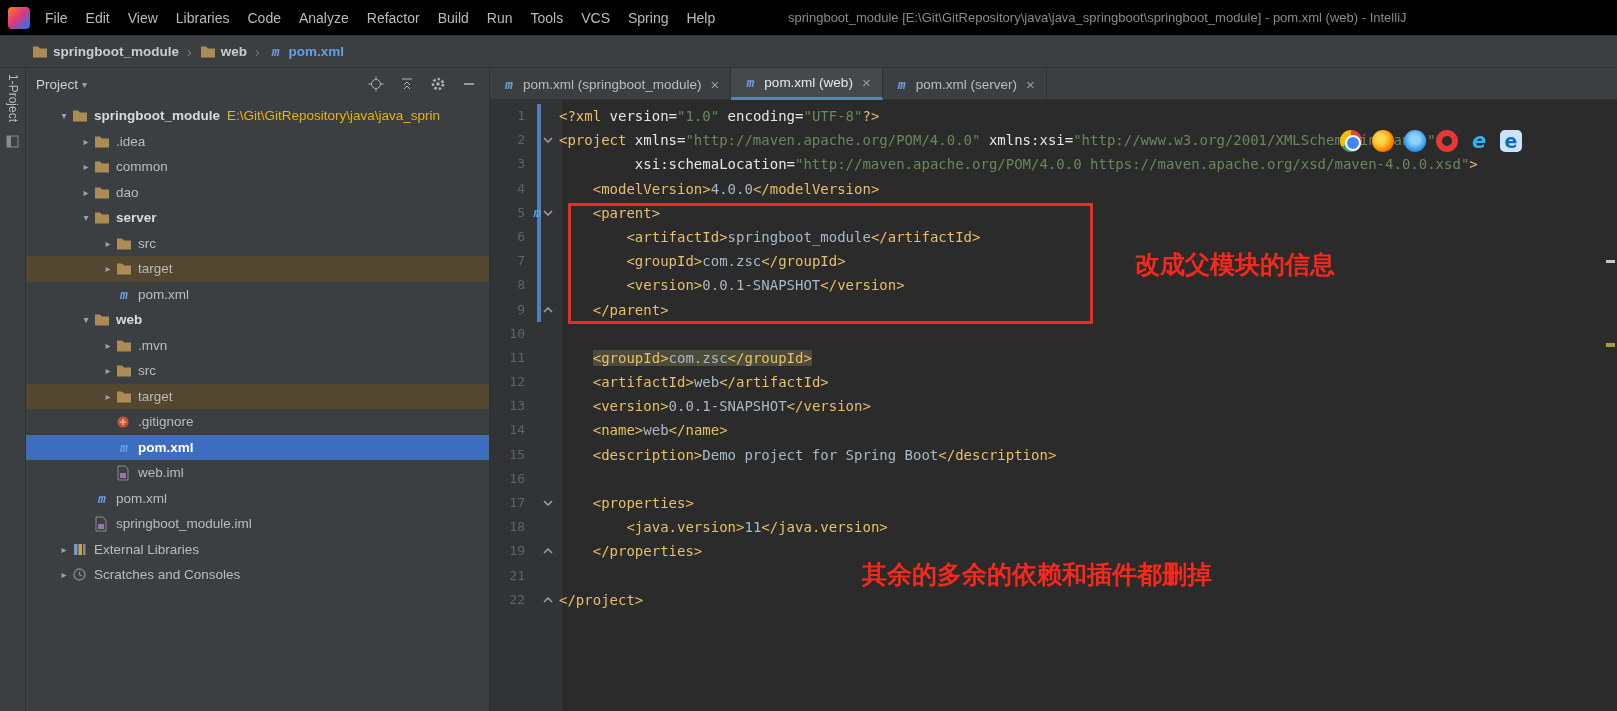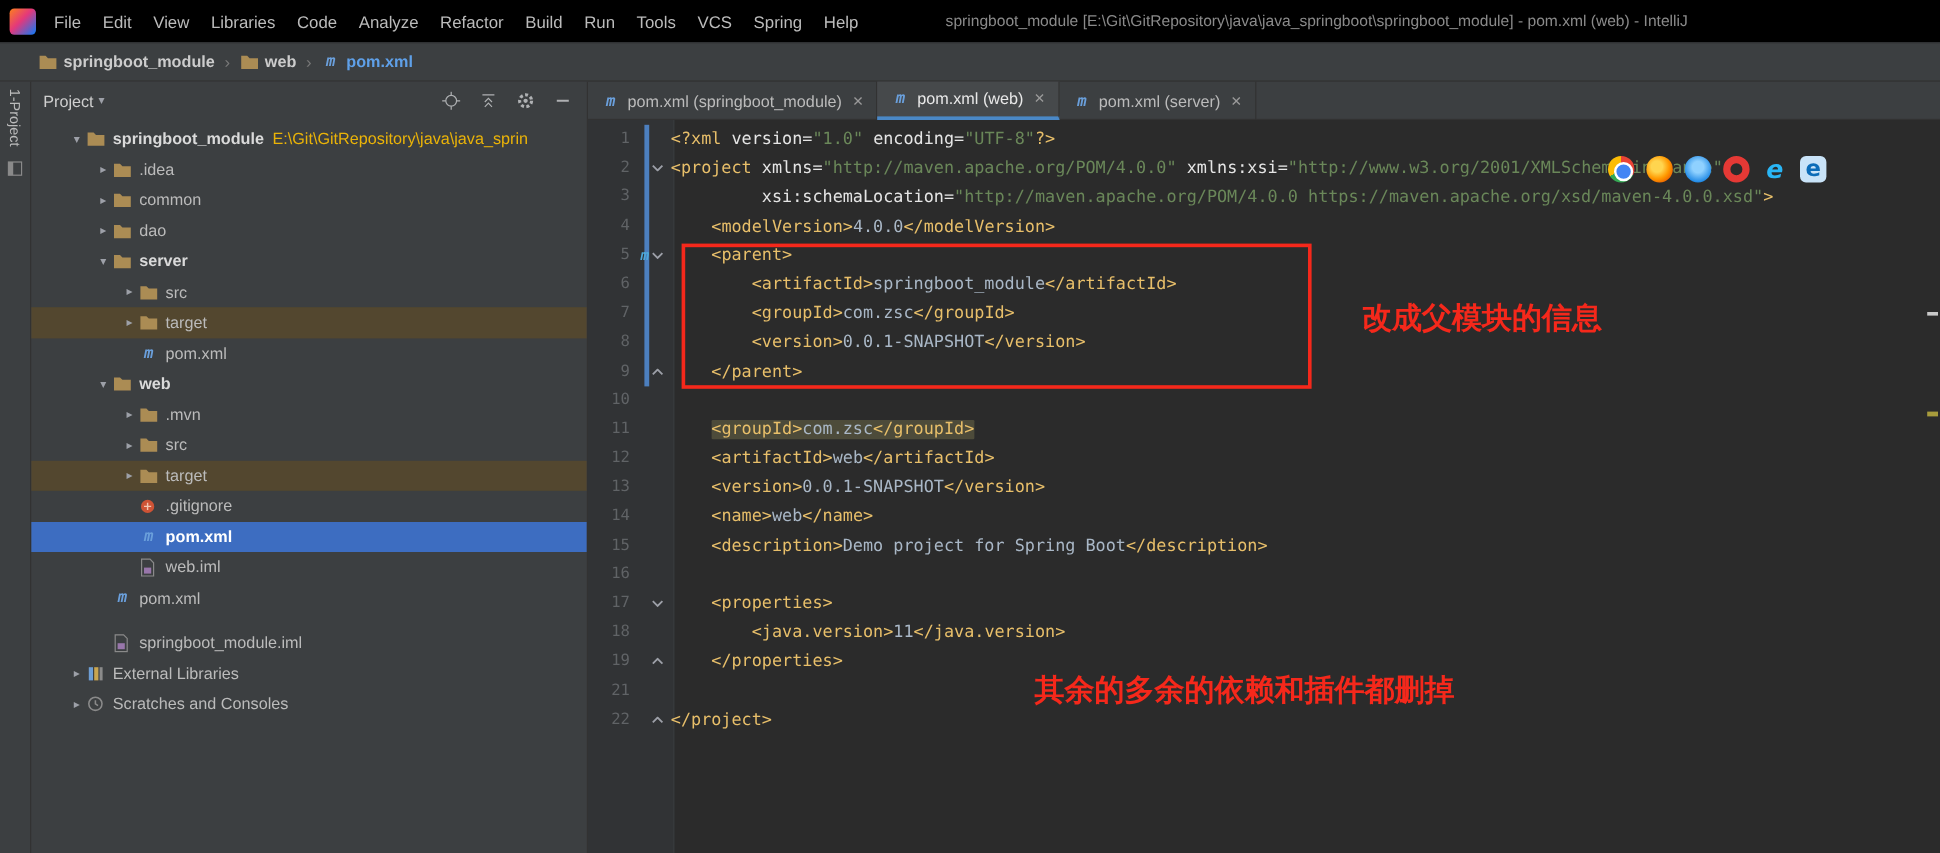--- a/index.html
+++ b/index.html
@@ -333,21 +333,21 @@
           </span>
           <span class="tlabel">web.iml</span>
         </div>
         <div class="trow" style="padding-left: 52px;">
           <span class="arrow"></span>
           <span class="ticon">
             <span class="mico">m</span>
           </span>
           <span class="tlabel">pom.xml</span>
         </div>
-        <div class="trow" style="padding-left: 52px; margin-top: 12px;">
+        <div class="trow" style="padding-left: 52px;">
           <span class="arrow"></span>
           <span class="ticon">
             <svg width="14" height="16" viewBox="0 0 14 16">
               <path d="M2 1h7l3 3v11H2z" fill="#3C3F41" stroke="#8A8A8A"></path>
               <rect x="4" y="8" width="6" height="5" fill="#9876AA"></rect>
             </svg>
           </span>
           <span class="tlabel">springboot_module.iml</span>
         </div>
         <div class="trow" style="padding-left: 30px;">

